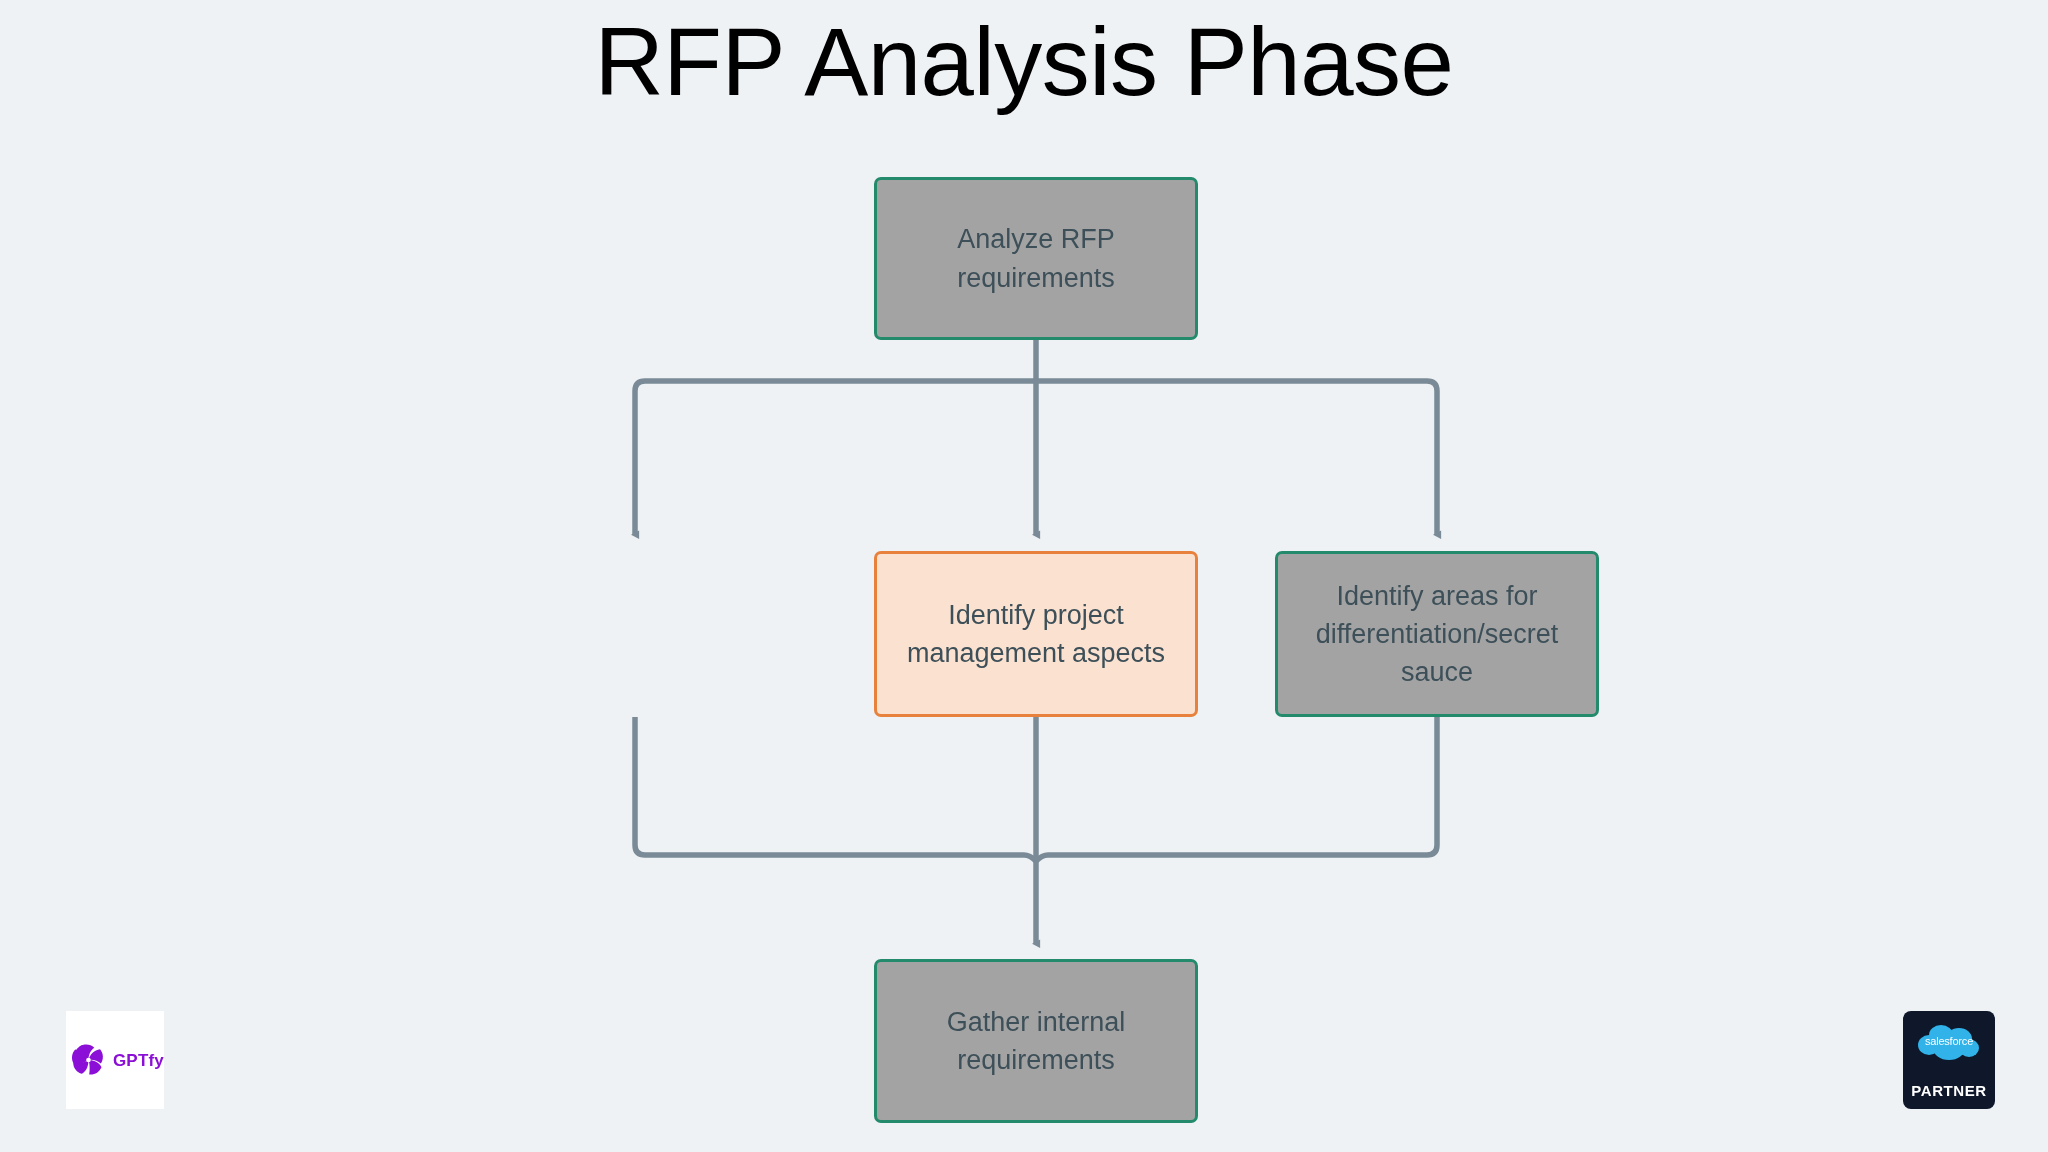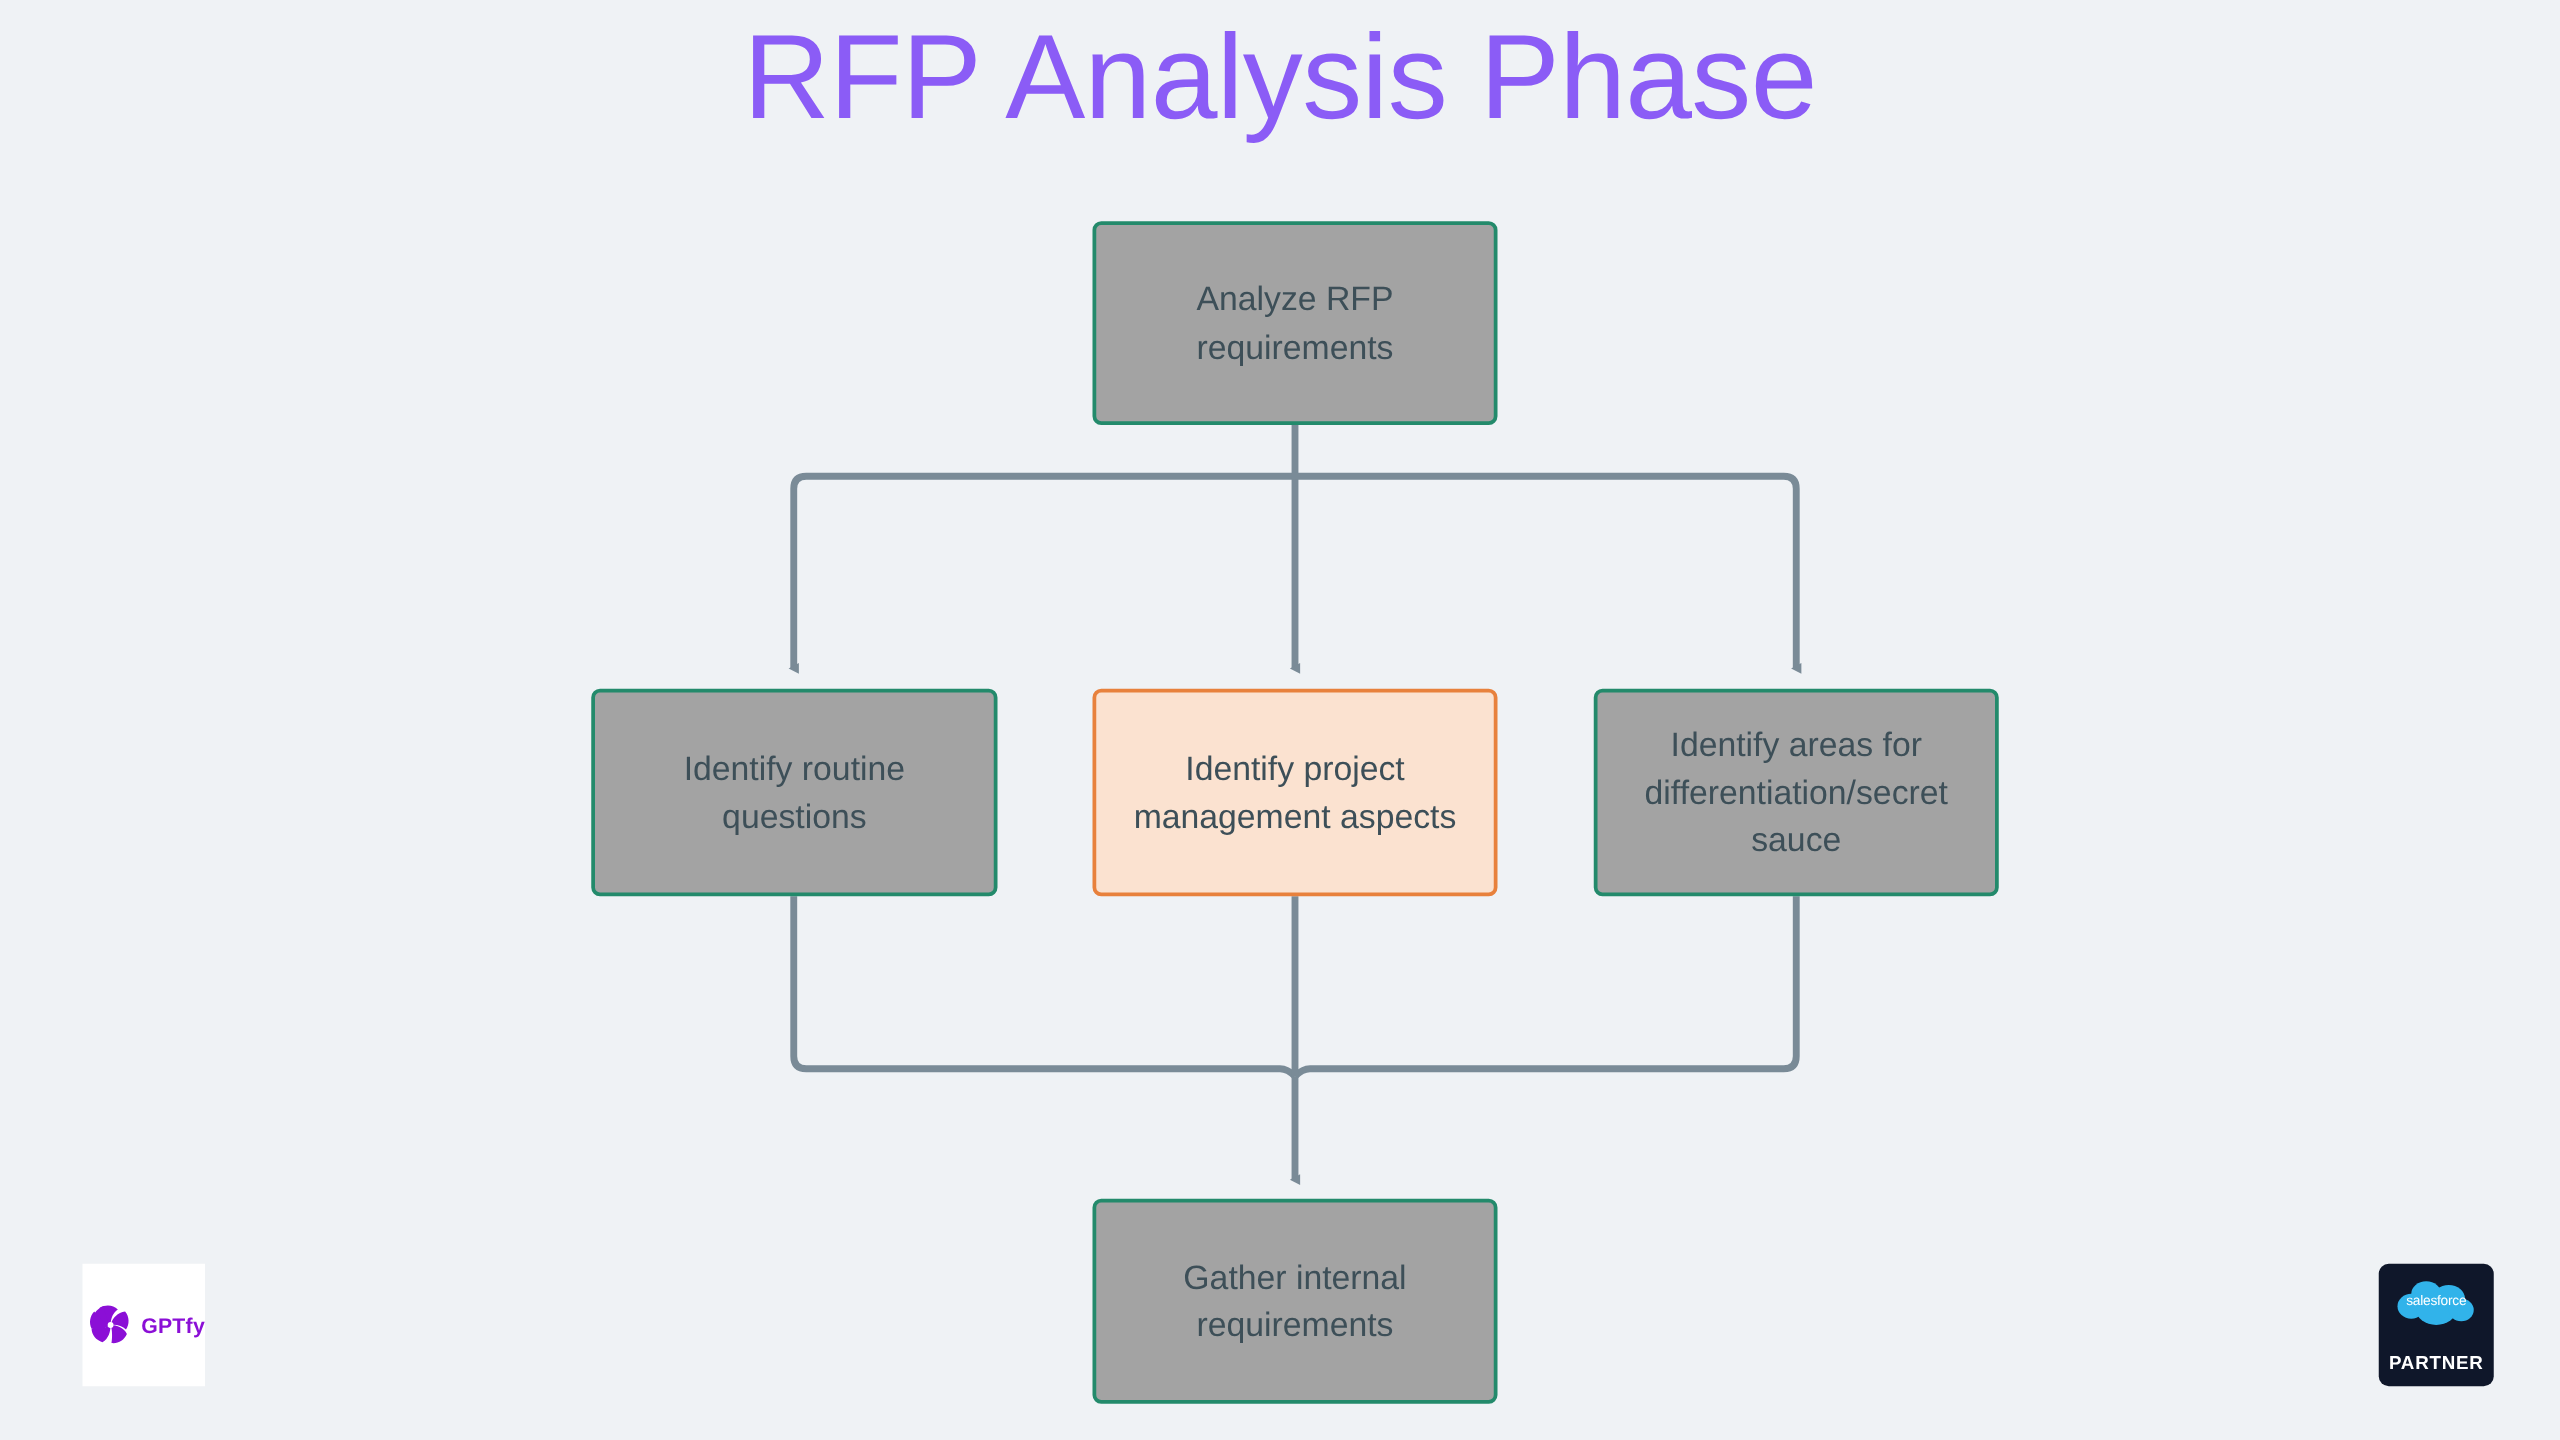--- a/index.html
+++ b/index.html
@@ -25,21 +25,21 @@
   
   #title {
     position: absolute;
     top: 8px;
     left: 0;
     width: 2048px;
     text-align: center;
     font-size: 96px;
     line-height: 1.12;
     font-weight: 400;
-    color: #8b5cf6;
+    color: #000000;
     letter-spacing: -0.5px;
     white-space: nowrap;
   }
 
   
   #connectors {
     position: absolute;
     top: 0;
     left: 0;
     width: 2048px;
@@ -168,24 +168,20 @@
 
       <path d="M1036,861 L1036,944" marker-end="url(#arrowhead)"></path>
     </g>
   </svg>
 
   <div class="node green" id="node-analyze">
     <span>Analyze RFP
 requirements</span>
   </div>
 
-  <div class="node green" id="node-routine">
-    <span>Identify routine
-questions</span>
-  </div>
 
   <div class="node orange" id="node-pm">
     <span>Identify project
 management aspects</span>
   </div>
 
   <div class="node green" id="node-diff">
     <span>Identify areas for
 differentiation/secret
 sauce</span>

